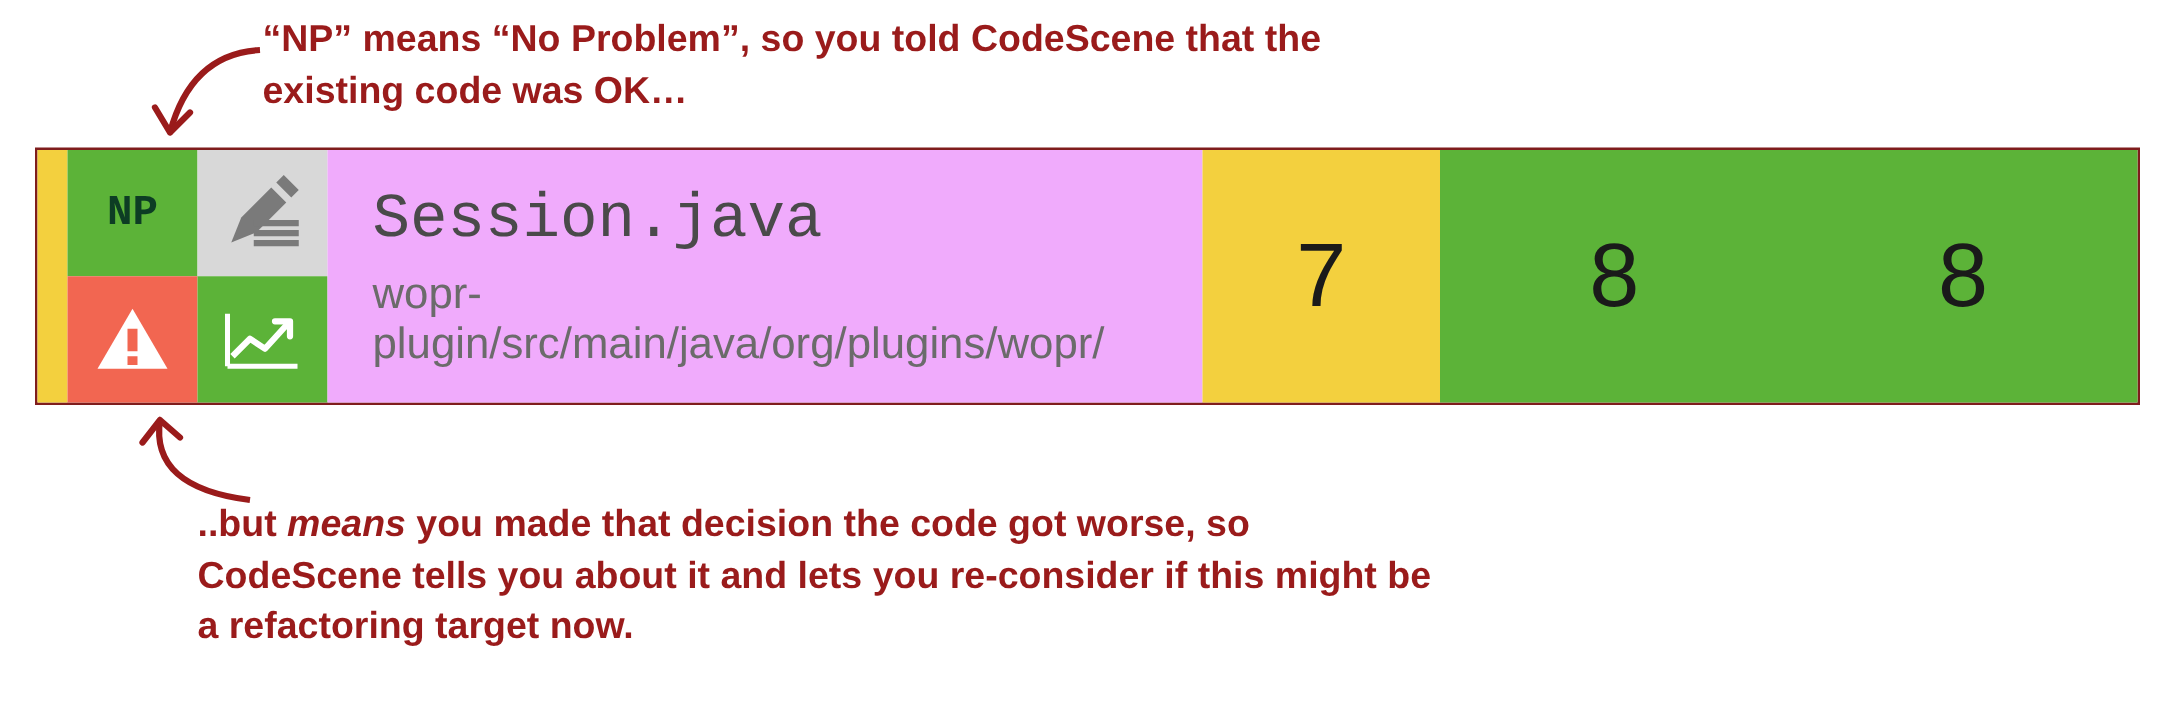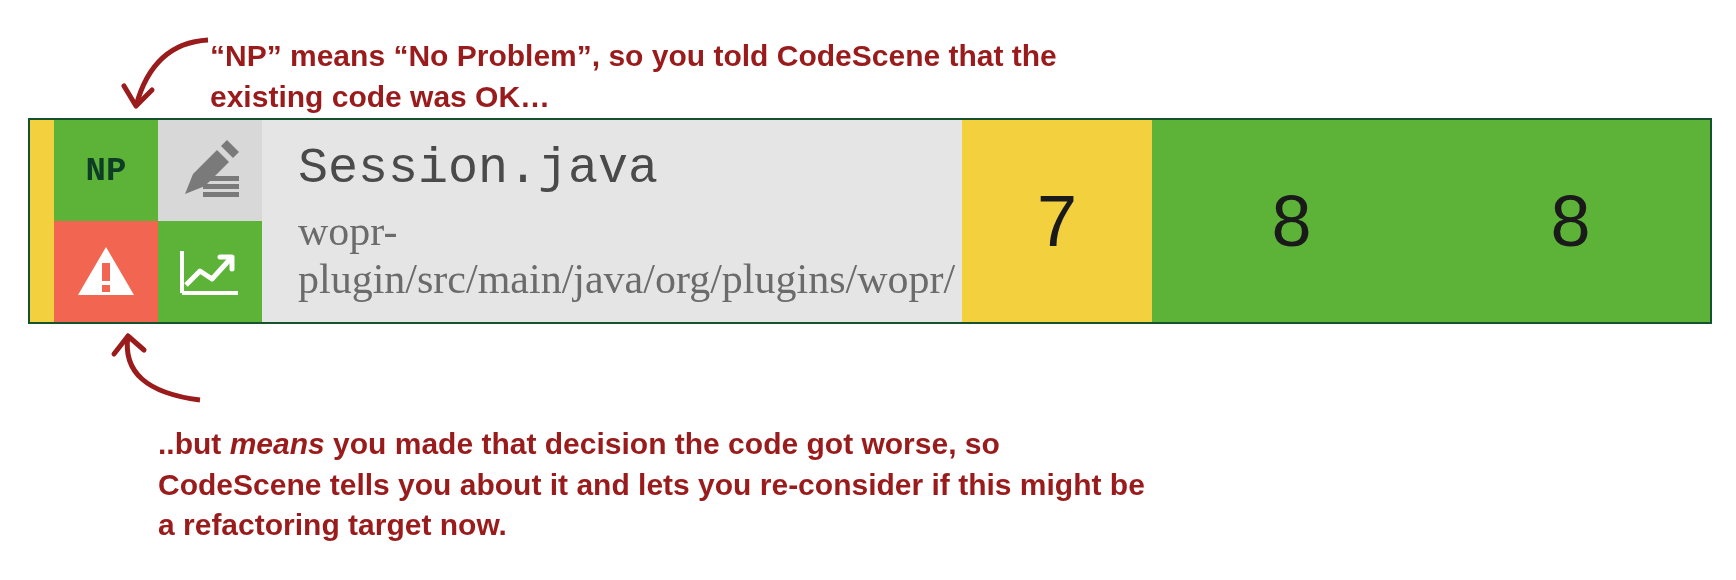--- a/index.html
+++ b/index.html
@@ -10,39 +10,38 @@
       position: relative;
       background: white;
     }
     
     .annotation {
       position: absolute;
       color: #9a1b1b;
       font-size: 30px;
       font-weight: 600;
       line-height: 1.35;
-      margin-top: 24px;
     }
     
     .annotation em {
       font-style: italic;
     }
     
     .arrow {
       position: absolute;
       pointer-events: none;
     }
     
     .row-container {
       position: absolute;
       top: 118px;
       left: 28px;
       width: 1684px;
       height: 206px;
-      border: 2px solid #14532d;
+      border: 2px solid #7f1d1d;
       display: flex;
       background: #fff;
     }
     
     .yellow-stripe {
       width: 24px;
       background: #f3d03e;
     }
     
     .status-cells {
@@ -72,37 +71,37 @@
     .cell-warn {
       background: #f26651;
     }
     
     .cell-trend {
       background: #5cb338;
     }
     
     .file-block {
       flex: 1;
-      background: #e5e5e5;
+      background: #f0abfc;
       display: flex;
       flex-direction: column;
       justify-content: center;
       padding-left: 36px;
     }
     
     .file-name {
       font-family: "Courier New", monospace;
       font-size: 50px;
       color: #4a4a4a;
       margin-bottom: 10px;
     }
     
     .file-path {
-      font-family: Liberation Serif, serif;
-      font-size: 42px;
+      font-family: Liberation Sans, sans-serif;
+      font-size: 35px;
       color: #6b6b6b;
     }
     
     .score-cell {
       display: flex;
       align-items: center;
       justify-content: center;
       font-size: 72px;
       color: #1a1a1a;
       font-family: "Helvetica Neue", Helvetica, Arial, sans-serif;

